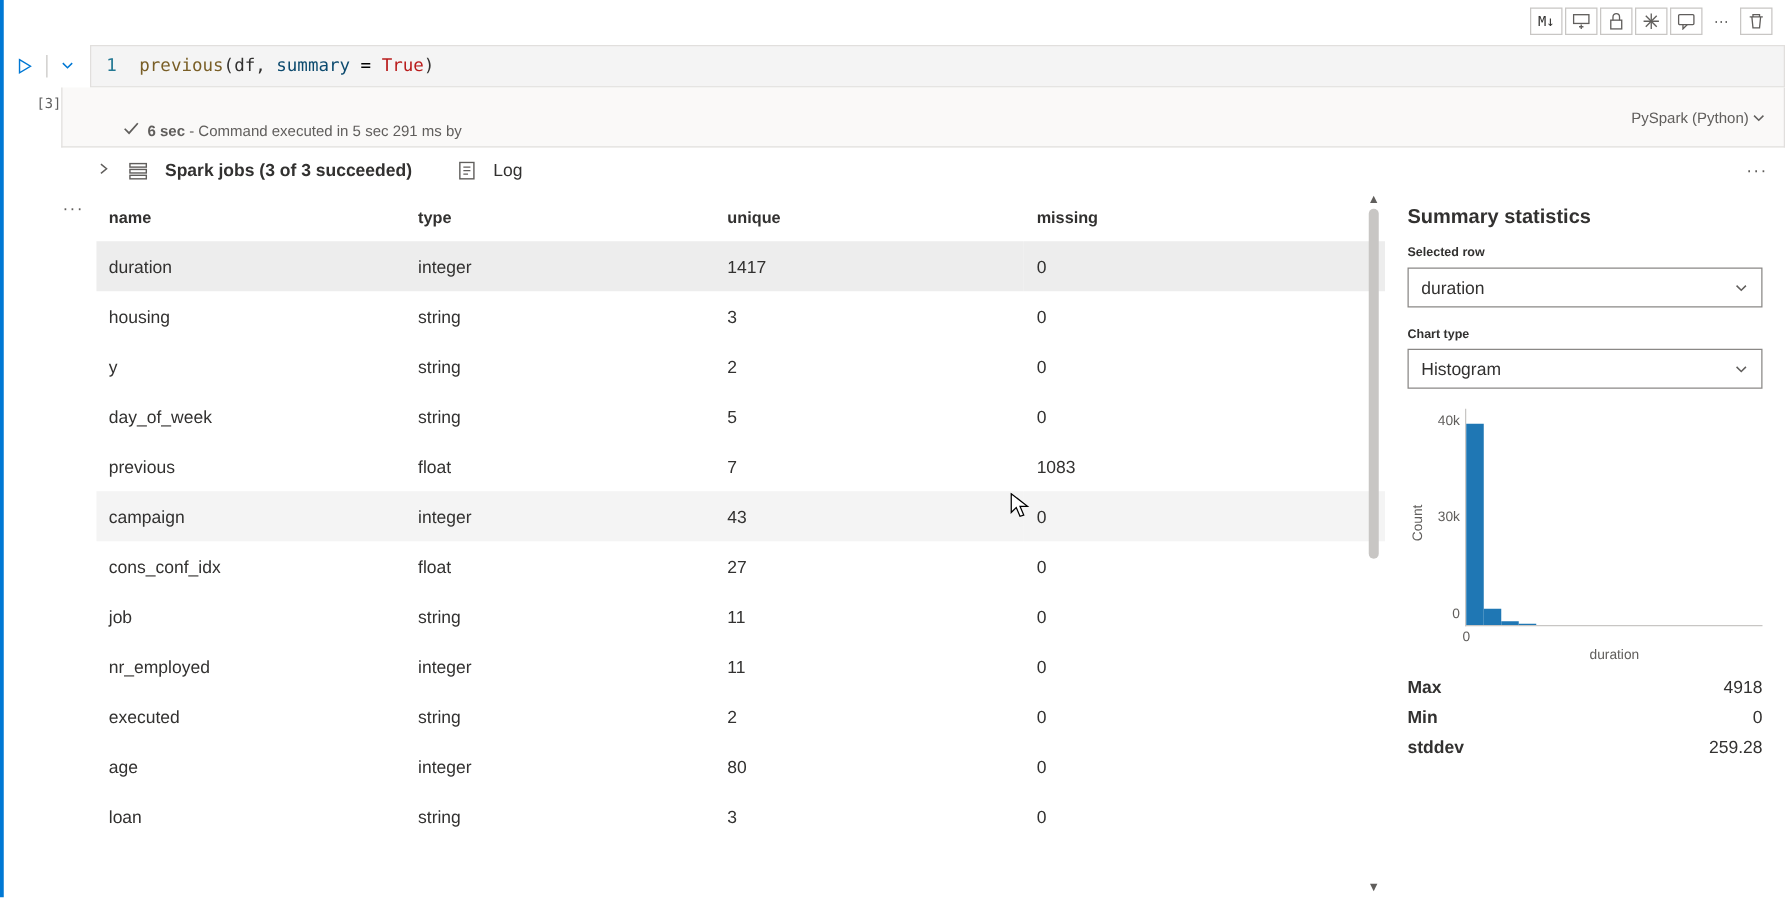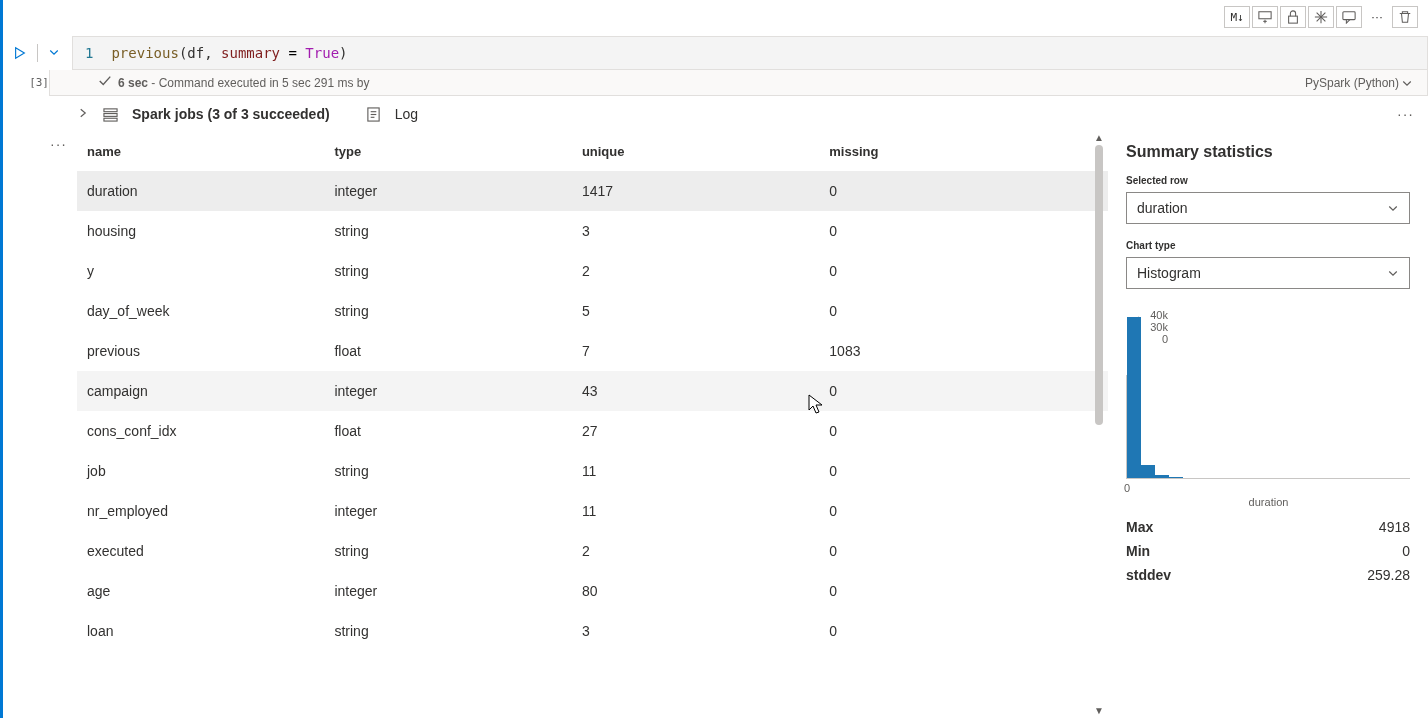--- a/index.html
+++ b/index.html
@@ -9,27 +9,27 @@
 .tb-btn { width: 26px; height: 22px; display: flex; align-items: center; justify-content: center; border: 1px solid #c8c6c4; background: #fff; cursor: pointer; font-size: 12px; }
 .tb-md { font-size: 11px; font-family: monospace; }
 .cell-header { display: flex; align-items: flex-start; gap: 10px; padding: 4px 0 0 4px; }
 .run-controls { display: flex; align-items: center; gap: 8px; padding-top: 8px; }
 .run-btn { width: 14px; height: 14px; color: #0078d4; }
 .chev-btn { width: 14px; height: 14px; color: #0078d4; }
 .divider { width: 1px; height: 18px; background: #c8c6c4; margin: 0 2px; }
 .code-area { flex: 1; background: #f4f4f4; border: 1px solid #e1dfdd; padding: 8px 12px; font-family: Consolas, monospace; font-size: 14px; display: flex; align-items: center; gap: 18px; }
 .line-num { color: #237893; }
 .code-line { }
-.kw { color: #a21caf; }
+.kw { color: #b91c1c; }
 .fn { color: #795e26; }
-.var { color: #7f1d1d; }
+.var { color: #0c4a6e; }
 .op { color: #000; }
 .cell-index { font-size: 11px; color: #616161; padding-top: 6px; text-align: right; width: 40px; font-family: monospace; }
 .status-row { display: flex; justify-content: space-between; align-items: center; padding: 4px 14px 4px 48px; font-size: 12px; color: #605e5c; border: 1px solid #e1dfdd; border-top: none; background: #faf9f8; }
-.status-left { display: flex; align-items: center; gap: 6px; }
+.status-left { display: flex; align-items: center; gap: 6px; margin-top: 22px; }
 .check { color: #107c10; }
 .lang-sel { display: flex; align-items: center; gap: 2px; cursor: pointer; }
 .jobs-row { display: flex; justify-content: space-between; align-items: center; padding: 10px 14px 10px 68px; font-size: 14px; }
 .jobs-left { display: flex; align-items: center; gap: 14px; }
 .jobs-label { font-weight: 600; }
 .chev-right { font-size: 13px; color: #605e5c; cursor: pointer; }
 .more-dots { cursor: pointer; color: #605e5c; font-size: 14px; letter-spacing: 1px; }
 .content-row { display: flex; flex: 1; overflow: hidden; }
 .left-gutter { width: 68px; padding: 4px 10px 0 0; text-align: right; }
 .table-wrap { flex: 1; position: relative; overflow: hidden; }
@@ -39,21 +39,21 @@
 .data-table tr.selected { background: #ededed; }
 .data-table tr.hover { background: #f4f4f4; }
 .scroll-indicator { position: absolute; right: 2px; top: 0; width: 14px; display: flex; flex-direction: column; align-items: center; height: 100%; }
 .scroll-arrow { font-size: 10px; color: #605e5c; cursor: pointer; }
 .scroll-thumb { width: 8px; height: 280px; background: #c8c6c4; border-radius: 4px; margin-top: 2px; }
 .scroll-arrow-down { margin-top: auto; margin-bottom: 2px; }
 .side-panel { width: 320px; padding: 0 18px 10px 18px; }
 .side-title { font-size: 16px; font-weight: 700; margin: 11px 0 14px; }
 .field-label { font-size: 10px; font-weight: 600; margin-bottom: 6px; }
 .select-box { width: 100%; border: 1px solid #8a8886; padding: 7px 10px; font-size: 14px; display: flex; justify-content: space-between; align-items: center; cursor: pointer; margin-bottom: 16px; }
-.chart-area { height: 200px; position: relative; margin: 4px 0 10px; display: flex; flex-direction: column; }
+.chart-area { height: 200px; position: relative; margin: 4px 0 10px; display: flex; }
 .yaxis { width: 46px; display: flex; flex-direction: column; justify-content: space-between; align-items: flex-end; padding: 4px 4px 30px 0; font-size: 11px; color: #605e5c; position: relative; }
 .ylabel { position: absolute; left: -6px; top: 50%; transform: rotate(-90deg) translateX(50%); transform-origin: center; font-size: 11px; }
 .plot { flex: 1; position: relative; border-left: 1px solid #c8c6c4; border-bottom: 1px solid #c8c6c4; margin-bottom: 26px; }
 .bar { position: absolute; background: #1f77b4; bottom: 0; }
 .xaxis-label { position: absolute; bottom: -30px; left: 50%; transform: translateX(-50%); font-size: 11px; color: #605e5c; }
 .xtick { position: absolute; bottom: -16px; font-size: 11px; color: #605e5c; }
 .stat-row { display: flex; justify-content: space-between; padding: 4px 0; font-size: 14px; }
 .stat-label { font-weight: 600; }
 .cursor-ptr { position: absolute; left: 808px; top: 394px; width: 16px; height: 22px; pointer-events: none; }
 .icon-sm { display:inline-flex; align-items:center; justify-content:center; }

